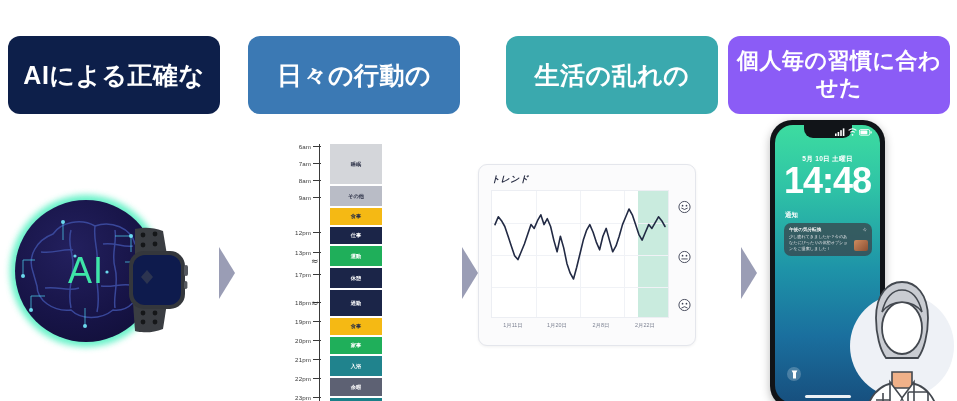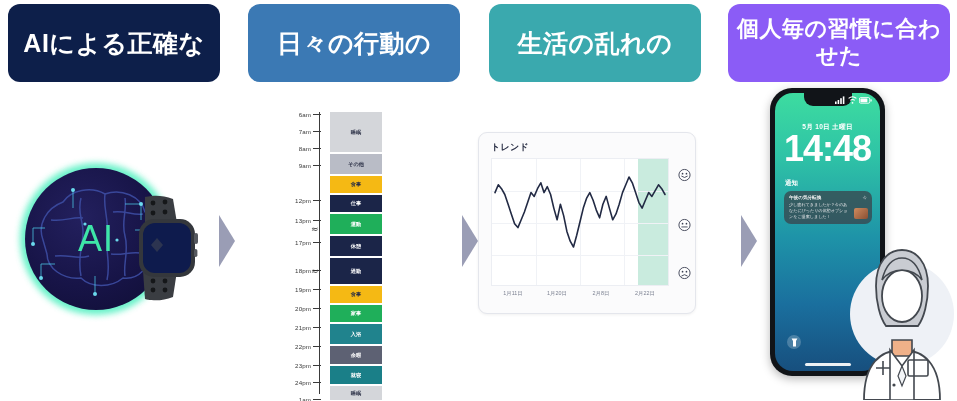--- a/index.html
+++ b/index.html
@@ -3,55 +3,55 @@
 <meta charset="utf-8">
 <style>
   html,body{margin:0;padding:0;}
   body{
     width:957px;height:401px;
     background:#ffffff;
     font-family:"Liberation Sans","DejaVu Sans",sans-serif;
     overflow:hidden;
     position:relative;
   }
-  .stage{position:relative;width:957px;height:283px;}
+  .stage{position:relative;width:957px;height:283px;margin-top:32px;}
 
   
   .pill{
     position:absolute;top:4px;height:78px;
     border-radius:12px;
     display:flex;align-items:center;justify-content:center;
     text-align:center;
     color:#ffffff;
     font-weight:bold;
     line-height:1.22;
     letter-spacing:.5px;
     box-sizing:border-box;
     padding:0 6px;
   }
   #pill0{left:8px;  width:212px; background:#0d1f4a; font-size:25px;}
   #pill1{left:248px;width:212px; background:#3b79b4; font-size:25px;}
-  #pill2{left:489px;width:212px; background:#3aa9ae; font-size:25px;}
+  #pill2{left:506px;width:212px; background:#3aa9ae; font-size:25px;}
   #pill3{left:728px;width:222px; background:#22a148; font-size:22px;}
   .pill span{display:block;}
 
   
   .arrow{
     position:absolute;top:215px;
     width:0;height:0;
     border-top:26px solid transparent;
     border-bottom:26px solid transparent;
     border-left:16px solid #9a9db5;
   }
   #arrow0{left:219px;}
   #arrow1{left:462px;}
   #arrow2{left:741px;}
 
   
-  #panel1{position:absolute;left:10px;top:155px;width:215px;height:170px;}
+  #panel1{position:absolute;left:0px;top:155px;width:215px;height:170px;}
   .brain-glow{
     position:absolute;left:10px;top:8px;width:152px;height:152px;
     border-radius:50%;
     background:#4ff0c0;
     filter:blur(3px);
     opacity:.85;
   }
   .brain-circle{
     position:absolute;left:15px;top:13px;width:142px;height:142px;
     border-radius:50%;
@@ -103,20 +103,21 @@
     background:#fbfbfc;
     border:1px solid #e4e6ec;
     border-radius:9px;
     box-shadow:0 1px 3px rgba(0,0,0,.06);
     box-sizing:border-box;
   }
   .trend-title{
     position:absolute;left:12px;top:8px;
     font-size:9px;color:#2a2f45;font-weight:bold;
     letter-spacing:.3px;
+    font-style:italic;
   }
   .trend-plot{
     position:absolute;left:12px;top:25px;width:178px;height:128px;
     background:#ffffff;border:1px solid #eceef3;box-sizing:border-box;
   }
   .hl-band{position:absolute;right:0;top:0;width:30px;height:100%;background:#bfe8d8;opacity:.85;}
   .grid-v{position:absolute;top:0;width:1px;height:100%;background:#f0f2f6;}
   .grid-h{position:absolute;left:0;width:100%;height:1px;background:#f0f2f6;}
   .trend-x{
     position:absolute;top:157px;

